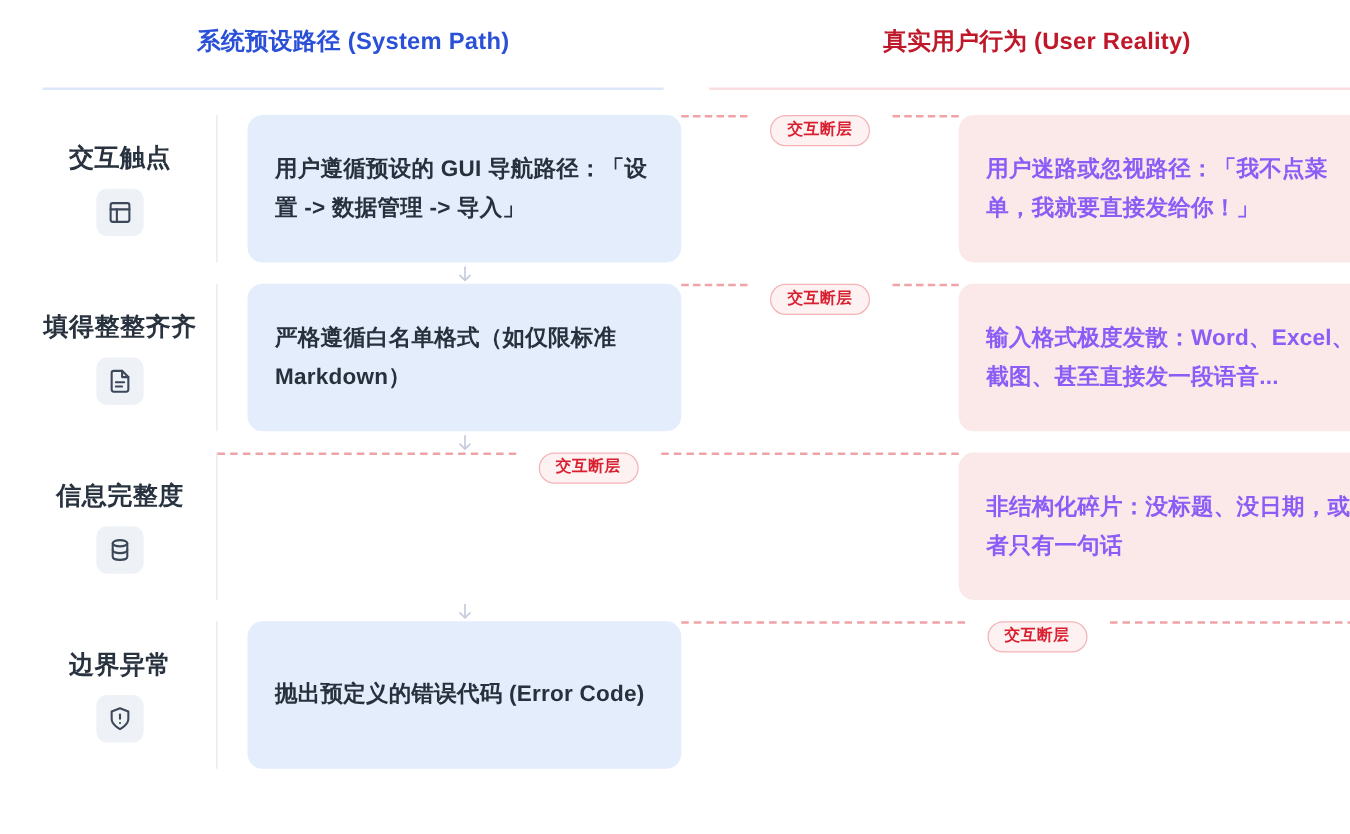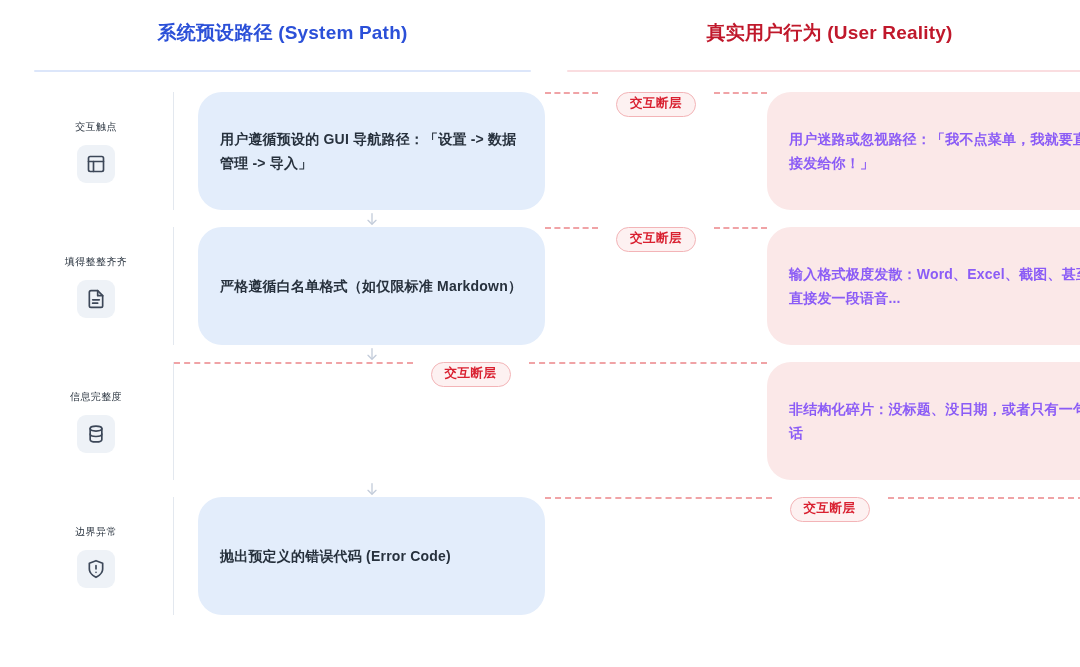--- a/index.html
+++ b/index.html
@@ -70,22 +70,22 @@
     width: 140px;
     flex: 0 0 140px;
     display: flex;
     flex-direction: column;
     align-items: center;
     justify-content: center;
     position: relative;
     padding-right: 16px;
   }
   .label-text {
-    font-size: 10px;
-    font-weight: normal;
+    font-size: 20px;
+    font-weight: bold;
     color: #29333f;
     letter-spacing: .4px;
     margin-bottom: 11px;
     white-space: nowrap;
   }
   .icon-box {
     width: 38px; height: 38px;
     border-radius: 9px;
     background: #eef2f7;
     display: flex;
@@ -98,25 +98,25 @@
   .vdivider {
     position: absolute;
     left: 139px;
     top: 0; bottom: 0;
     width: 1px;
     background: #e3e8ef;
   }
 
   
   .card {
-    border-radius: 24px;
+    border-radius: 12px;
     display: flex;
     align-items: center;
     padding: 0 22px;
-    font-size: 14px;
+    font-size: 18px;
     line-height: 1.75;
     font-weight: bold;
     letter-spacing: .2px;
   }
   .card.blue {
     margin-left: 24px;
     width: 347px;
     flex: 0 0 347px;
     background: #e3edfb;
     color: #27313d;

